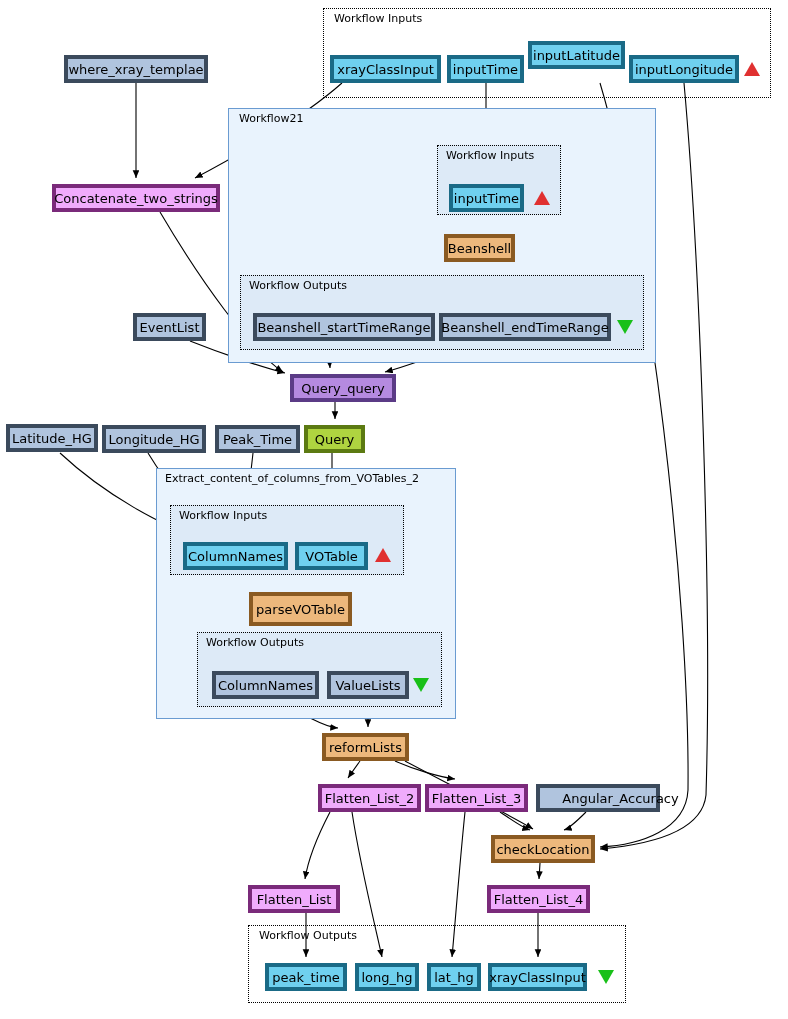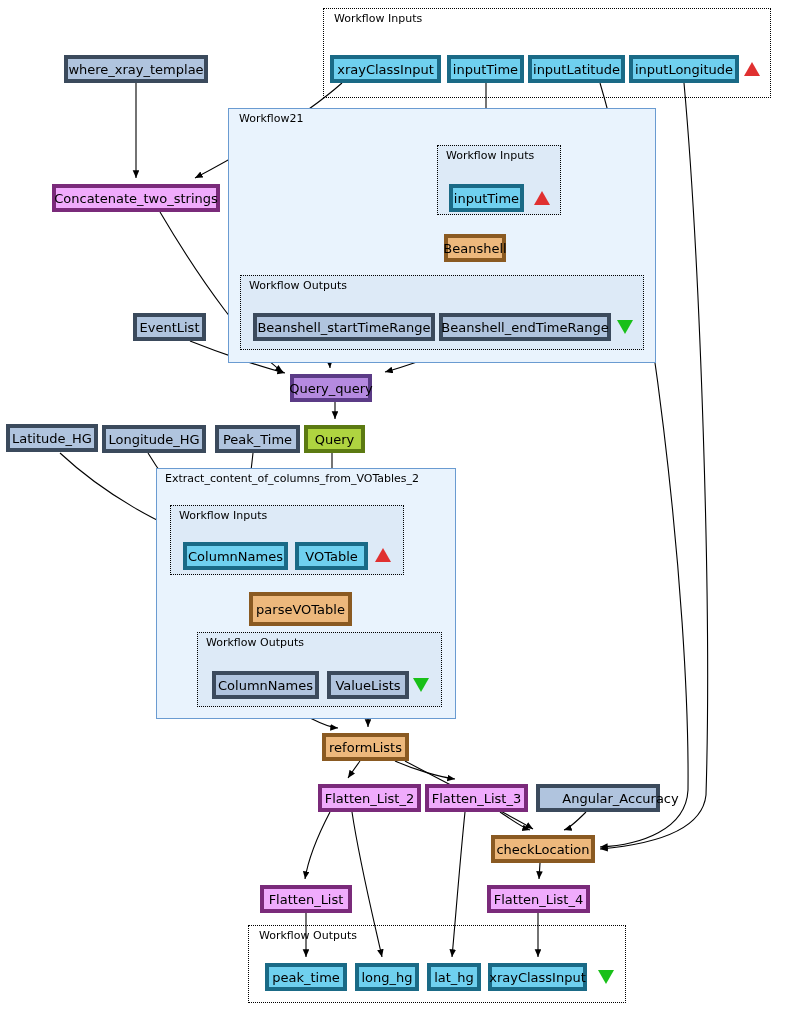--- a/index.html
+++ b/index.html
@@ -203,48 +203,48 @@
 
   <div class="node n-grayblue" style="left:64px;top:55px;width:144px;height:28px;">
     <span>where_xray_templae</span>
   </div>
   <div class="node n-blue" style="left:330px;top:55px;width:111px;height:28px;">
     <span>xrayClassInput</span>
   </div>
   <div class="node n-blue" style="left:447px;top:55px;width:77px;height:28px;">
     <span>inputTime</span>
   </div>
-  <div class="node n-blue" style="left:528px;top:55px;width:97px;height:28px;">
+  <div class="node n-blue" style="left:528px;top:41px;width:97px;height:28px;">
     <span>inputLatitude</span>
   </div>
   <div class="node n-blue" style="left:629px;top:55px;width:110px;height:28px;">
     <span>inputLongitude</span>
   </div>
 
   <div class="node n-magenta" style="left:52px;top:184px;width:168px;height:28px;">
     <span>Concatenate_two_strings</span>
   </div>
   <div class="node n-blue" style="left:449px;top:184px;width:75px;height:28px;">
     <span>inputTime</span>
   </div>
-  <div class="node n-orange" style="left:444px;top:234px;width:62px;height:28px;">
+  <div class="node n-orange" style="left:444px;top:234px;width:71px;height:28px;">
     <span>Beanshell</span>
   </div>
 
   <div class="node n-grayblue" style="left:133px;top:313px;width:73px;height:28px;">
     <span>EventList</span>
   </div>
   <div class="node n-grayblue" style="left:439px;top:313px;width:172px;height:28px;">
     <span>Beanshell_endTimeRange</span>
   </div>
   <div class="node n-grayblue" style="left:253px;top:313px;width:182px;height:28px;">
     <span>Beanshell_startTimeRange</span>
   </div>
 
-  <div class="node n-purple" style="left:290px;top:374px;width:82px;height:28px;justify-content:center;">
+  <div class="node n-purple" style="left:290px;top:374px;width:106px;height:28px;justify-content:center;">
     <span>Query_query</span>
   </div>
 
   <div class="node n-grayblue" style="left:6px;top:424px;width:92px;height:28px;">
     <span>Latitude_HG</span>
   </div>
   <div class="node n-grayblue" style="left:102px;top:425px;width:104px;height:28px;">
     <span>Longitude_HG</span>
   </div>
   <div class="node n-grayblue" style="left:215px;top:425px;width:85px;height:28px;">
@@ -278,21 +278,21 @@
   </div>
   <div class="node n-magenta" style="left:425px;top:784px;width:103px;height:28px;">
     <span>Flatten_List_3</span>
   </div>
   <div class="node n-grayblue" style="left:536px;top:784px;width:124px;height:28px;padding-left:45px;">
     <span>Angular_Accuracy</span>
   </div>
   <div class="node n-orange" style="left:491px;top:835px;width:104px;height:28px;">
     <span>checkLocation</span>
   </div>
-  <div class="node n-magenta" style="left:260px;top:885px;width:92px;height:28px;">
+  <div class="node n-magenta" style="left:248px;top:885px;width:92px;height:28px;">
     <span>Flatten_List</span>
   </div>
   <div class="node n-magenta" style="left:487px;top:885px;width:103px;height:28px;">
     <span>Flatten_List_4</span>
   </div>
 
   <div class="node n-blue" style="left:265px;top:963px;width:82px;height:28px;">
     <span>peak_time</span>
   </div>
   <div class="node n-blue" style="left:355px;top:963px;width:64px;height:28px;">

